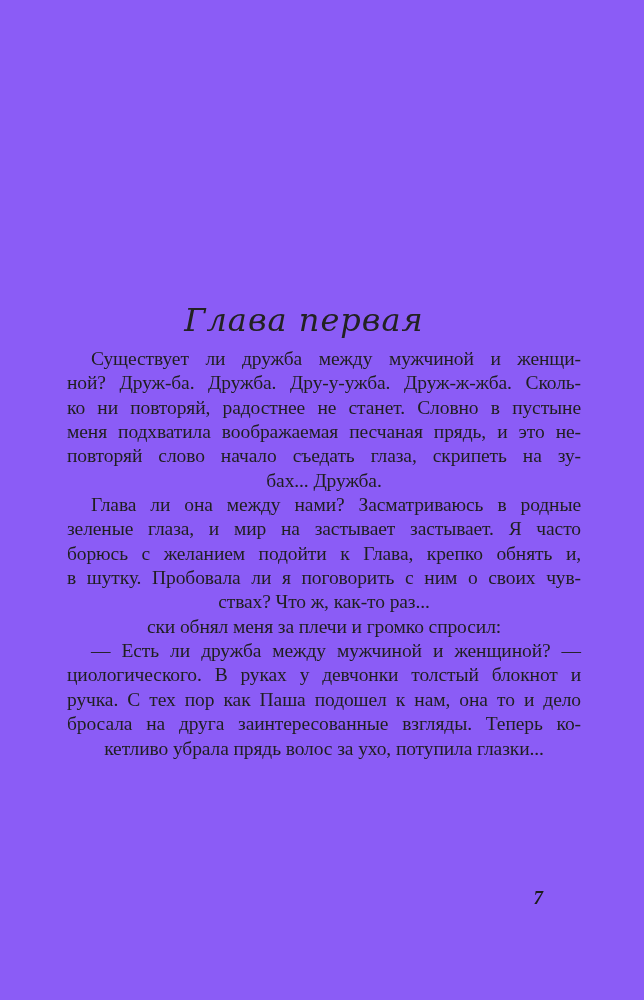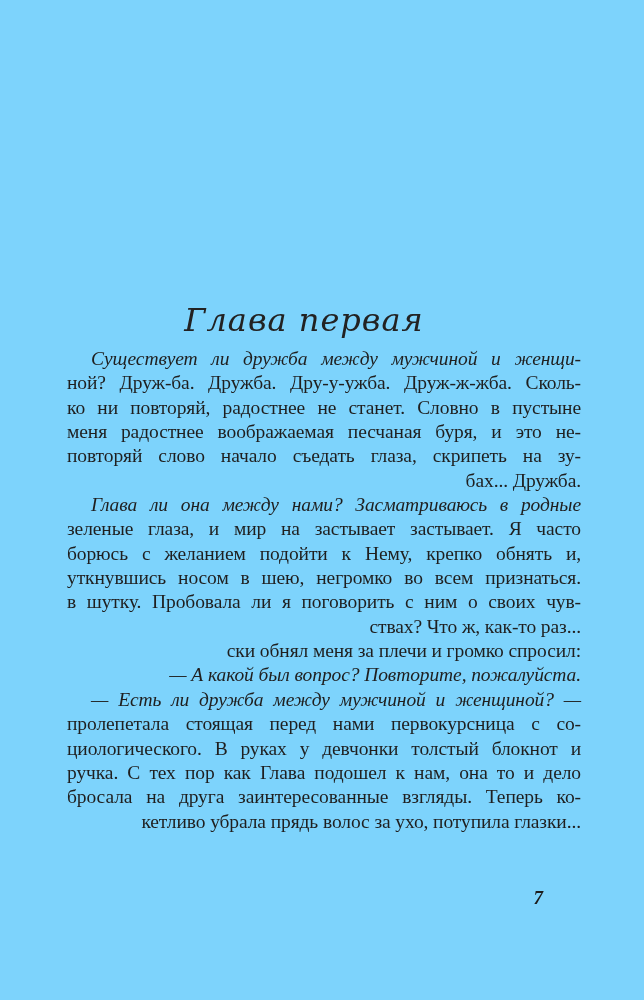--- a/index.html
+++ b/index.html
@@ -5,21 +5,21 @@
   html, body {
     margin: 0;
     padding: 0;
     background: #e9e9e9;
   }
   .page {
     position: relative;
     width: 644px;
     height: 1000px;
     margin: 0 auto;
-    background: #7dd3fc;
+    background: #8b5cf6;
     overflow: hidden;
     color: #1f1f1f;
   }
   .chapter-title {
     position: absolute;
     top: 299px;
     left: 67px;
     width: 514px;
     text-align: center;
     transform: translateX(-20px);
@@ -37,30 +37,29 @@
     left: 67px;
     width: 514px;
     font-family: "Liberation Serif", serif;
     font-size: 19.5px;
     line-height: 24.35px;
     letter-spacing: -0.1px;
     color: #1f1f1f;
   }
   .ln {
     white-space: nowrap;
-    text-align: right;
+    text-align: center;
   }
   .ln.j {
     white-space: normal;
     text-align: justify;
     text-align-last: justify;
   }
   .ln.i {
     text-indent: 24px;
-    font-style: italic;
   }
   .page-number {
     position: absolute;
     top: 887px;
     left: 481px;
     width: 62px;
     text-align: right;
     font-family: "Liberation Serif", serif;
     font-style: italic;
     font-weight: 600;
@@ -72,34 +71,31 @@
 <body>
 
 <div class="page">
 
   <div class="chapter-title">Глава первая</div>
 
   <div class="body-text">
     <div class="ln i j">Существует ли дружба между мужчиной и женщи-</div>
     <div class="ln j">ной? Друж-ба. Дружба. Дру-у-ужба. Друж-ж-жба. Сколь-</div>
     <div class="ln j">ко ни повторяй, радостнее не станет. Словно в пустыне</div>
-    <div class="ln j">меня радостнее воображаемая песчаная буря, и это не-</div>
+    <div class="ln j">меня подхватила воображаемая песчаная прядь, и это не-</div>
     <div class="ln j">повторяй слово начало съедать глаза, скрипеть на зу-</div>
     <div class="ln">бах... Дружба.</div>
     <div class="ln i j">Глава ли она между нами? Засматриваюсь в родные</div>
     <div class="ln j">зеленые глаза, и мир на застывает застывает. Я часто</div>
-    <div class="ln j">борюсь с желанием подойти к Нему, крепко обнять и,</div>
-    <div class="ln j">уткнувшись носом в шею, негромко во всем признаться.</div>
+    <div class="ln j">борюсь с желанием подойти к Глава, крепко обнять и,</div>
     <div class="ln j">в шутку. Пробовала ли я поговорить с ним о своих чув-</div>
     <div class="ln">ствах? Что ж, как-то раз...</div>
     <div class="ln">ски обнял меня за плечи и громко спросил:</div>
-    <div class="ln i">— А какой был вопрос? Повторите, пожалуйста.</div>
     <div class="ln i j">— Есть ли дружба между мужчиной и женщиной? —</div>
-    <div class="ln j">пролепетала стоящая перед нами первокурсница с со-</div>
     <div class="ln j">циологического. В руках у девчонки толстый блокнот и</div>
-    <div class="ln j">ручка. С тех пор как Глава подошел к нам, она то и дело</div>
+    <div class="ln j">ручка. С тех пор как Паша подошел к нам, она то и дело</div>
     <div class="ln j">бросала на друга заинтересованные взгляды. Теперь ко-</div>
     <div class="ln">кетливо убрала прядь волос за ухо, потупила глазки...</div>
   </div>
 
   <div class="page-number">7</div>
 
 </div>
 
 </body></html>

